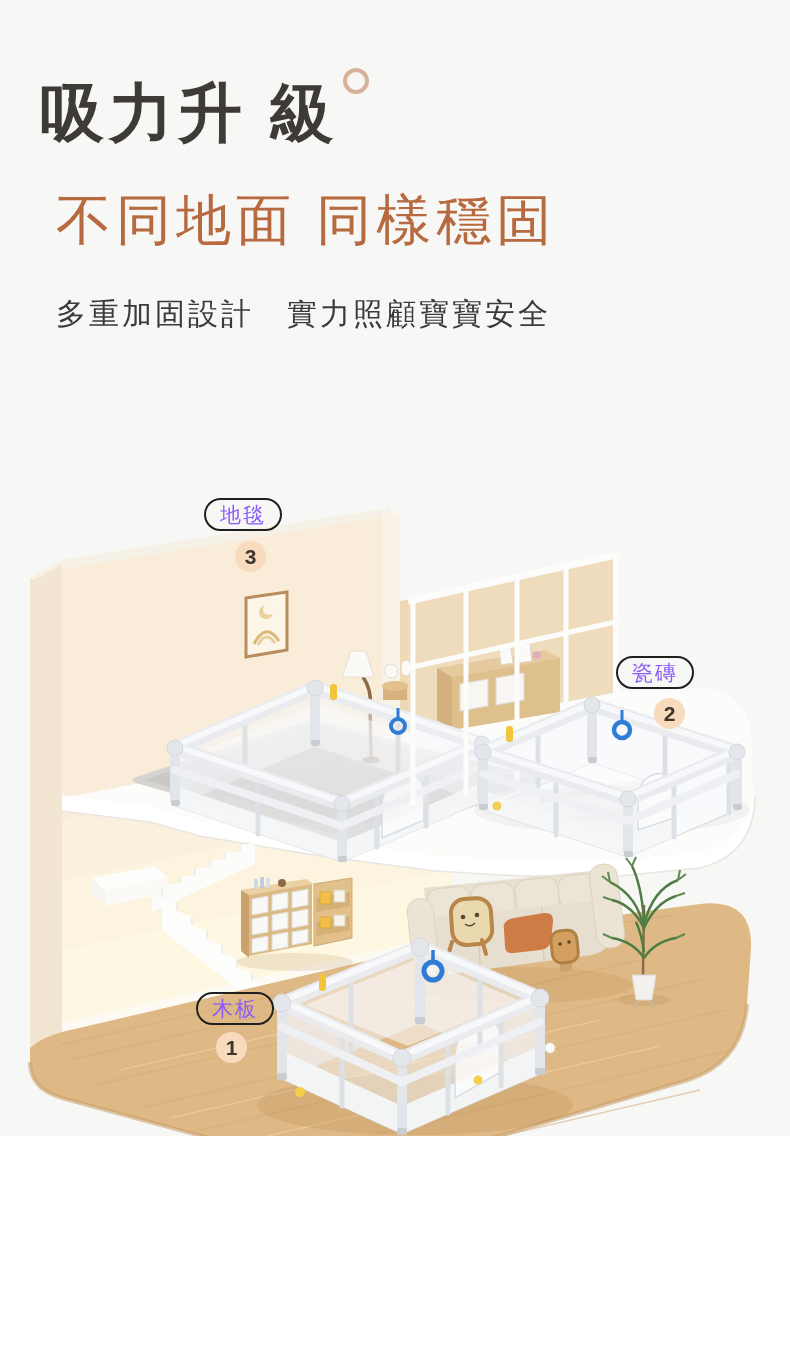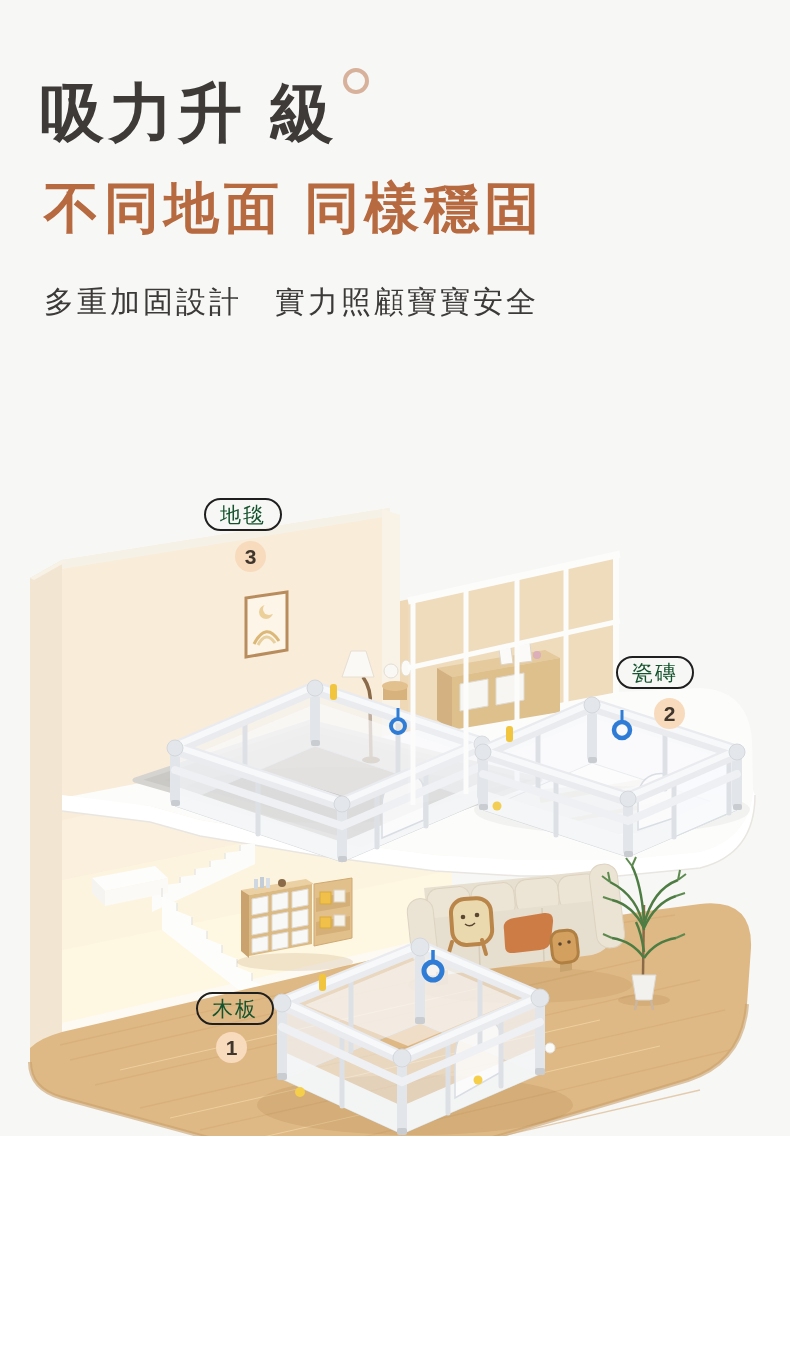--- a/index.html
+++ b/index.html
@@ -4,30 +4,30 @@
 <style>
   html,body{margin:0;padding:0;}
   .canvas{position:relative;width:790px;height:1136px;background:#f7f7f6;overflow:hidden;
           font-family:"Liberation Sans","DejaVu Sans",sans-serif;}
   
   header{position:absolute;left:0;top:0;width:100%;}
   h1{position:absolute;left:40px;top:70px;margin:0;font-size:64px;font-weight:800;
      color:#3d3a38;letter-spacing:5px;white-space:nowrap;}
   h1 .ring{display:inline-block;width:18px;height:18px;border:4px solid #d8b19b;
      border-radius:50%;vertical-align:top;margin-left:4px;margin-top:-2px;}
-  h2{position:absolute;left:40px;top:168px;margin:4px;font-size:55px;font-weight:700;
+  h2{position:absolute;left:40px;top:168px;margin:16px;font-size:55px;font-weight:400;
      color:#b7693f;letter-spacing:5px;white-space:nowrap;}
-  .subtitle{position:absolute;left:44px;top:282px;margin:0;font-size:30px;font-weight:500;
+  .subtitle{position:absolute;left:44px;top:282px;margin:12px;font-size:30px;font-weight:500;
      color:#3c3a38;letter-spacing:3px;white-space:nowrap;}
   
   svg.scene{position:absolute;left:0;top:0;}
   
   .pill{position:absolute;display:inline-flex;align-items:center;justify-content:flex-start;
         height:27px;padding:1px 14px;border:2.5px solid #1f1f1f;border-radius:20px;
-        font-size:21px;font-weight:500;letter-spacing:2px;color:#14532d;background:transparent;}
+        font-size:21px;font-weight:500;letter-spacing:2px;color:#8b5cf6;background:transparent;}
   .num{position:absolute;width:31px;height:31px;border-radius:50%;background:#f8dabd;
        display:flex;align-items:center;justify-content:center;font-size:21px;font-weight:700;
        color:#3f362e;}
   .pill-carpet{left:204px;top:498px;}
   .num-carpet{left:235px;top:541px;}
   .pill-tile{left:616px;top:656px;}
   .num-tile{left:654px;top:698px;}
   .pill-wood{left:196px;top:992px;}
   .num-wood{left:216px;top:1032px;}
   

